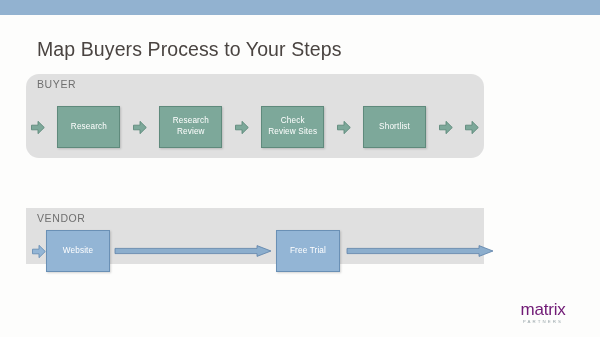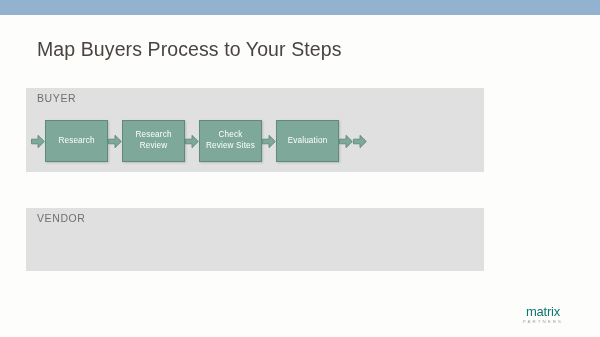--- a/index.html
+++ b/index.html
@@ -36,22 +36,22 @@
   }
 
   
   .lane {
     position: absolute;
     left: 26px;
     width: 458px;
     background: #e0e0e0;
     box-sizing: border-box;
   }
-  #lane-buyer  { top: 88px;  height: 84px; }
-  #lane-vendor { top: 208px; height: 63px; }
+  #lane-buyer  { top: 74px;  height: 84px; border-radius: 13px; }
+  #lane-vendor { top: 208px; height: 56px; }
 
   .lane-label {
     position: absolute;
     left: 11px;
     top: 4px;
     font-size: 10.5px;
     color: #6f6f6f;
     letter-spacing: 0.6px;
     white-space: nowrap;
   }
@@ -60,20 +60,21 @@
   .flow-row {
     position: absolute;
     display: flex;
     align-items: center;
     box-sizing: border-box;
   }
   #flow-buyer {
     left: 0; top: 22px;
     width: 458px; height: 62px;
     padding: 0 5px;
+    justify-content: space-between;
   }
   #flow-vendor {
     left: 0; top: 18px;
     width: 458px; height: 50px;
     padding: 0 6px;
   }
 
   
   .pbox {
     box-sizing: border-box;
@@ -123,22 +124,22 @@
 
   
   #logo {
     position: absolute;
     right: 18px;
     bottom: 13px;
     text-align: center;
     width: 78px;
   }
   #logo-word {
-    font-size: 13px;
-    color: #0f766e;
+    font-size: 17px;
+    color: #701a75;
     letter-spacing: -0.2px;
     line-height: 1;
   }
   #logo-sub {
     font-size: 4.4px;
     color: #9aa7ab;
     letter-spacing: 2.1px;
     margin-top: 2px;
     line-height: 1;
   }
@@ -192,21 +193,21 @@
       </span>
     </div>
 
     <div class="block-arrow">
       <svg width="14" height="15" viewBox="0 0 14 15">
         <path d="M0.5 5.2 L7.0 5.2 L7.0 1.3 L13.3 7.5 L7.0 13.7 L7.0 9.8 L0.5 9.8 Z" fill="#7da89a" stroke="#5f8a7c" stroke-width="0.9"></path>
       </svg>
     </div>
 
     <div class="pbox green">
-      <span>Evaluation</span>
+      <span>Shortlist</span>
     </div>
 
     <div class="block-arrow">
       <svg width="14" height="15" viewBox="0 0 14 15">
         <path d="M0.5 5.2 L7.0 5.2 L7.0 1.3 L13.3 7.5 L7.0 13.7 L7.0 9.8 L0.5 9.8 Z" fill="#7da89a" stroke="#5f8a7c" stroke-width="0.9"></path>
       </svg>
     </div>
 
 
     <div class="block-arrow">
@@ -215,18 +216,47 @@
       </svg>
     </div>
 
   </div>
 </div>
 
 <div class="lane" id="lane-vendor">
 
   <div class="lane-label">VENDOR</div>
 
+  <div class="flow-row" id="flow-vendor">
+
+    <div class="block-arrow">
+      <svg width="14" height="15" viewBox="0 0 14 15">
+        <path d="M0.5 5.2 L7.0 5.2 L7.0 1.3 L13.3 7.5 L7.0 13.7 L7.0 9.8 L0.5 9.8 Z" fill="#93b5d5" stroke="#6a90b5" stroke-width="0.9"></path>
+      </svg>
+    </div>
+
+    <div class="pbox blue">
+      <span>Website</span>
+    </div>
+
+    <div class="line-arrow" id="vendor-arrow-1">
+      <svg width="158" height="12" viewBox="0 0 158 12" preserveAspectRatio="none">
+        <path d="M1 3.4 L143 3.4 L143 0.6 L157 6 L143 11.4 L143 8.6 L1 8.6 Z" fill="#8caecd" stroke="#5d82a8" stroke-width="0.8"></path>
+      </svg>
+    </div>
+
+    <div class="pbox blue">
+      <span>Free Trial</span>
+    </div>
+
+    <div class="line-arrow" id="vendor-arrow-2">
+      <svg width="148" height="12" viewBox="0 0 148 12" preserveAspectRatio="none">
+        <path d="M1 3.4 L133 3.4 L133 0.6 L147 6 L133 11.4 L133 8.6 L1 8.6 Z" fill="#8caecd" stroke="#5d82a8" stroke-width="0.8"></path>
+      </svg>
+    </div>
+
+  </div>
 </div>
 
 <div id="logo">
   <div id="logo-word">matrix</div>
   <div id="logo-sub">PARTNERS</div>
 </div>
 
 </body></html>

